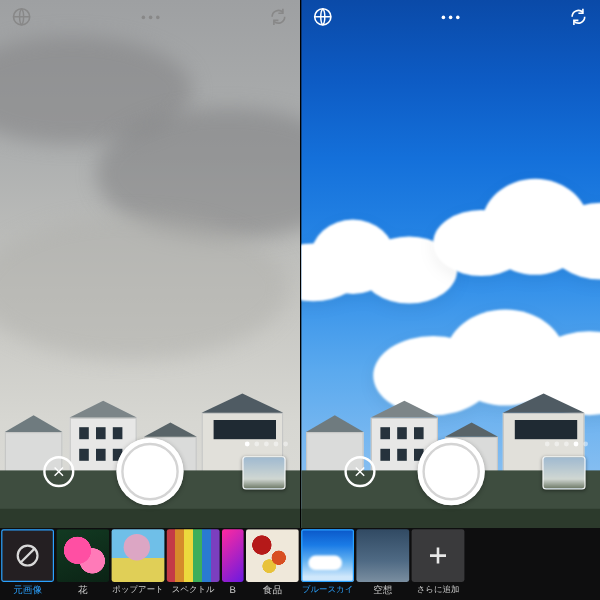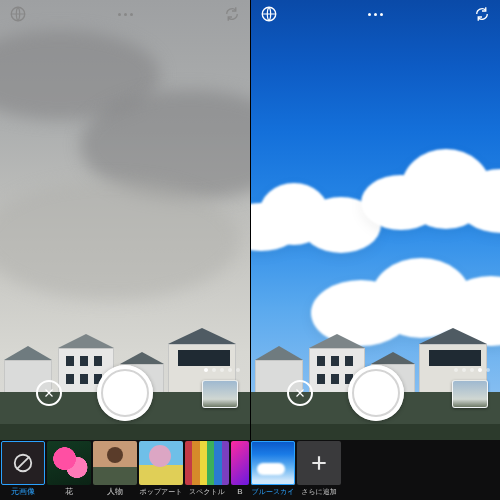--- a/index.html
+++ b/index.html
@@ -301,47 +301,51 @@
             </svg>
         </div>
         <div class="lab">元画像</div>
       </div>
 
       <div class="tile">
         <div class="art a-hana"></div>
         <div class="lab">花</div>
       </div>
 
-      <div class="tile">
-        <div class="art a-jin"></div>
-        <div class="lab">人物</div>
-      </div>
 
       <div class="tile">
         <div class="art a-pop"></div>
         <div class="lab small">ポップアート</div>
       </div>
 
       <div class="tile">
         <div class="art a-spec"></div>
         <div class="lab small">スペクトル</div>
       </div>
 
       <div class="tile" style="width:20px">
         <div class="art a-b" style="width:18px"></div>
         <div class="lab">B</div>
       </div>
 
+      <div class="tile">
+        <div class="art a-food"></div>
+        <div class="lab">食品</div>
+      </div>
 
 
       <div class="tile sel">
         <div class="art a-sky"></div>
         <div class="lab small">ブルースカイ</div>
       </div>
 
+      <div class="tile">
+        <div class="art a-kuso"></div>
+        <div class="lab">空想</div>
+      </div>
 
       <div class="tile add">
         <div class="art">
           <svg viewBox="0 0 24 24">
               <path d="M12 4v16M4 12h16"></path>
             </svg>
         </div>
         <div class="lab small">さらに追加</div>
       </div>
 

